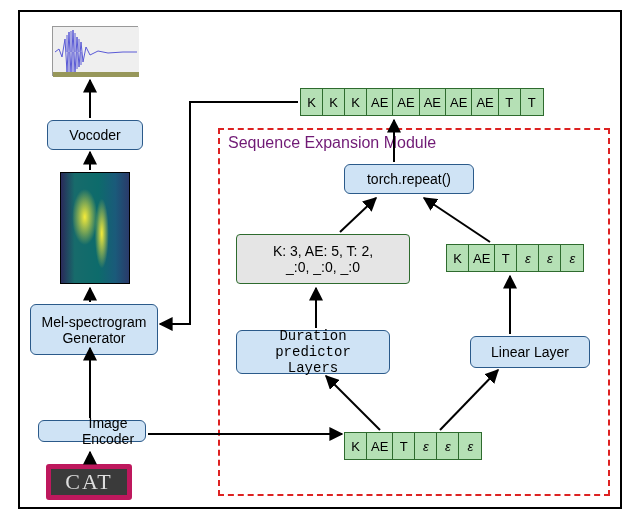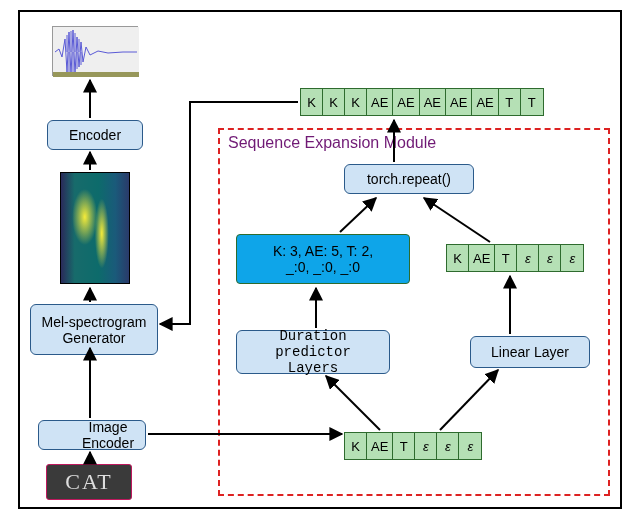--- a/index.html
+++ b/index.html
@@ -23,21 +23,21 @@
     background: #cfe3f5;
     border: 1px solid #2b5a8a;
     border-radius: 6px;
     display: flex; align-items: center; justify-content: center;
     text-align: center;
     font-size: 14px;
     padding: 2px 4px;
   }
   .box-green {
     position: absolute;
-    background: #0ea5e9;
+    background: #e5e5e5;
     border: 1px solid #2e6b2e;
     border-radius: 4px;
     display: flex; align-items: center; justify-content: center;
     text-align: center;
     font-size: 14px;
     padding: 2px 4px;
   }
   .token-row {
     position: absolute;
     display: flex;
@@ -54,21 +54,21 @@
   .token-cell:last-child { border-right: none; }
   .img-placeholder {
     position: absolute;
     background: #3a3a3a;
     color: #ddd;
     font-family: serif;
     font-size: 22px;
     letter-spacing: 2px;
     display: flex; align-items: center; justify-content: center;
     border-radius: 3px;
-    border: 1px solid #be185d;
+    border: 5px solid #be185d;
   }
   .spectro {
     position: absolute;
     border: 1px solid #000;
     background:
       radial-gradient(ellipse 18px 40px at 35% 40%, #f5eb3a 0%, rgba(245,235,58,0) 70%),
       radial-gradient(ellipse 10px 50px at 60% 55%, #f5eb3a 0%, rgba(245,235,58,0) 70%),
       linear-gradient(to right, #2a2a5a 0%, #176b6b 20%, #0d6b6b 55%, #1a5a7a 80%, #2a3a6a 100%);
   }
   .wave {
@@ -98,33 +98,33 @@
 
 <div class="frame">
 
   <div class="seq-module" style="left:198px; top:116px; width:392px; height:368px;"></div>
   <div class="seq-label" style="left:208px; top:122px;">Sequence Expansion Module</div>
 
   <div class="img-placeholder" style="left:26px; top:452px; width:86px; height:36px;">
     <span>CAT</span>
   </div>
 
-  <div class="box-blue" style="left:18px; top:408px; width:108px; height:30px;padding-left:36px;">
+  <div class="box-blue" style="left:18px; top:408px; width:108px; height:22px;padding-left:36px;">
     <span>Image Encoder</span>
   </div>
 
   <div class="box-blue" style="left:10px; top:292px; width:128px; height:51px; white-space:pre-line;">
     <span>Mel-spectrogram
 Generator</span>
   </div>
 
   <div class="spectro" style="left:40px; top:160px; width:70px; height:112px;"></div>
 
   <div class="box-blue" style="left:27px; top:108px; width:96px; height:30px;">
-    <span>Encoder</span>
+    <span>Vocoder</span>
   </div>
 
   <div class="wave" style="left:32px; top:14px; width:86px; height:50px;">
     <svg viewBox="0 0 86 50" width="86" height="50">
       <rect x="0" y="0" width="86" height="50" fill="#efefef"></rect>
 
       <path d="M2 25 L6 22 L9 30 L12 12 L14 45 L16 5 L18 48 L20 3 L22 47 L24 10 L26 40 L28 15 L30 35 L33 20 L37 28 L45 24 L55 26 L70 25 L84 25" fill="none" stroke="#5a5ad6" stroke-width="1"></path>
       <path d="M14 25 L14 8 M16 25 L16 45 M18 25 L18 4 M20 25 L20 46 M22 25 L22 6 M24 25 L24 42 M26 25 L26 12 M28 25 L28 38" stroke="#5a5ad6" stroke-width="1"></path>
       <rect x="0" y="45" width="86" height="5" fill="#97975a"></rect>
     </svg>

